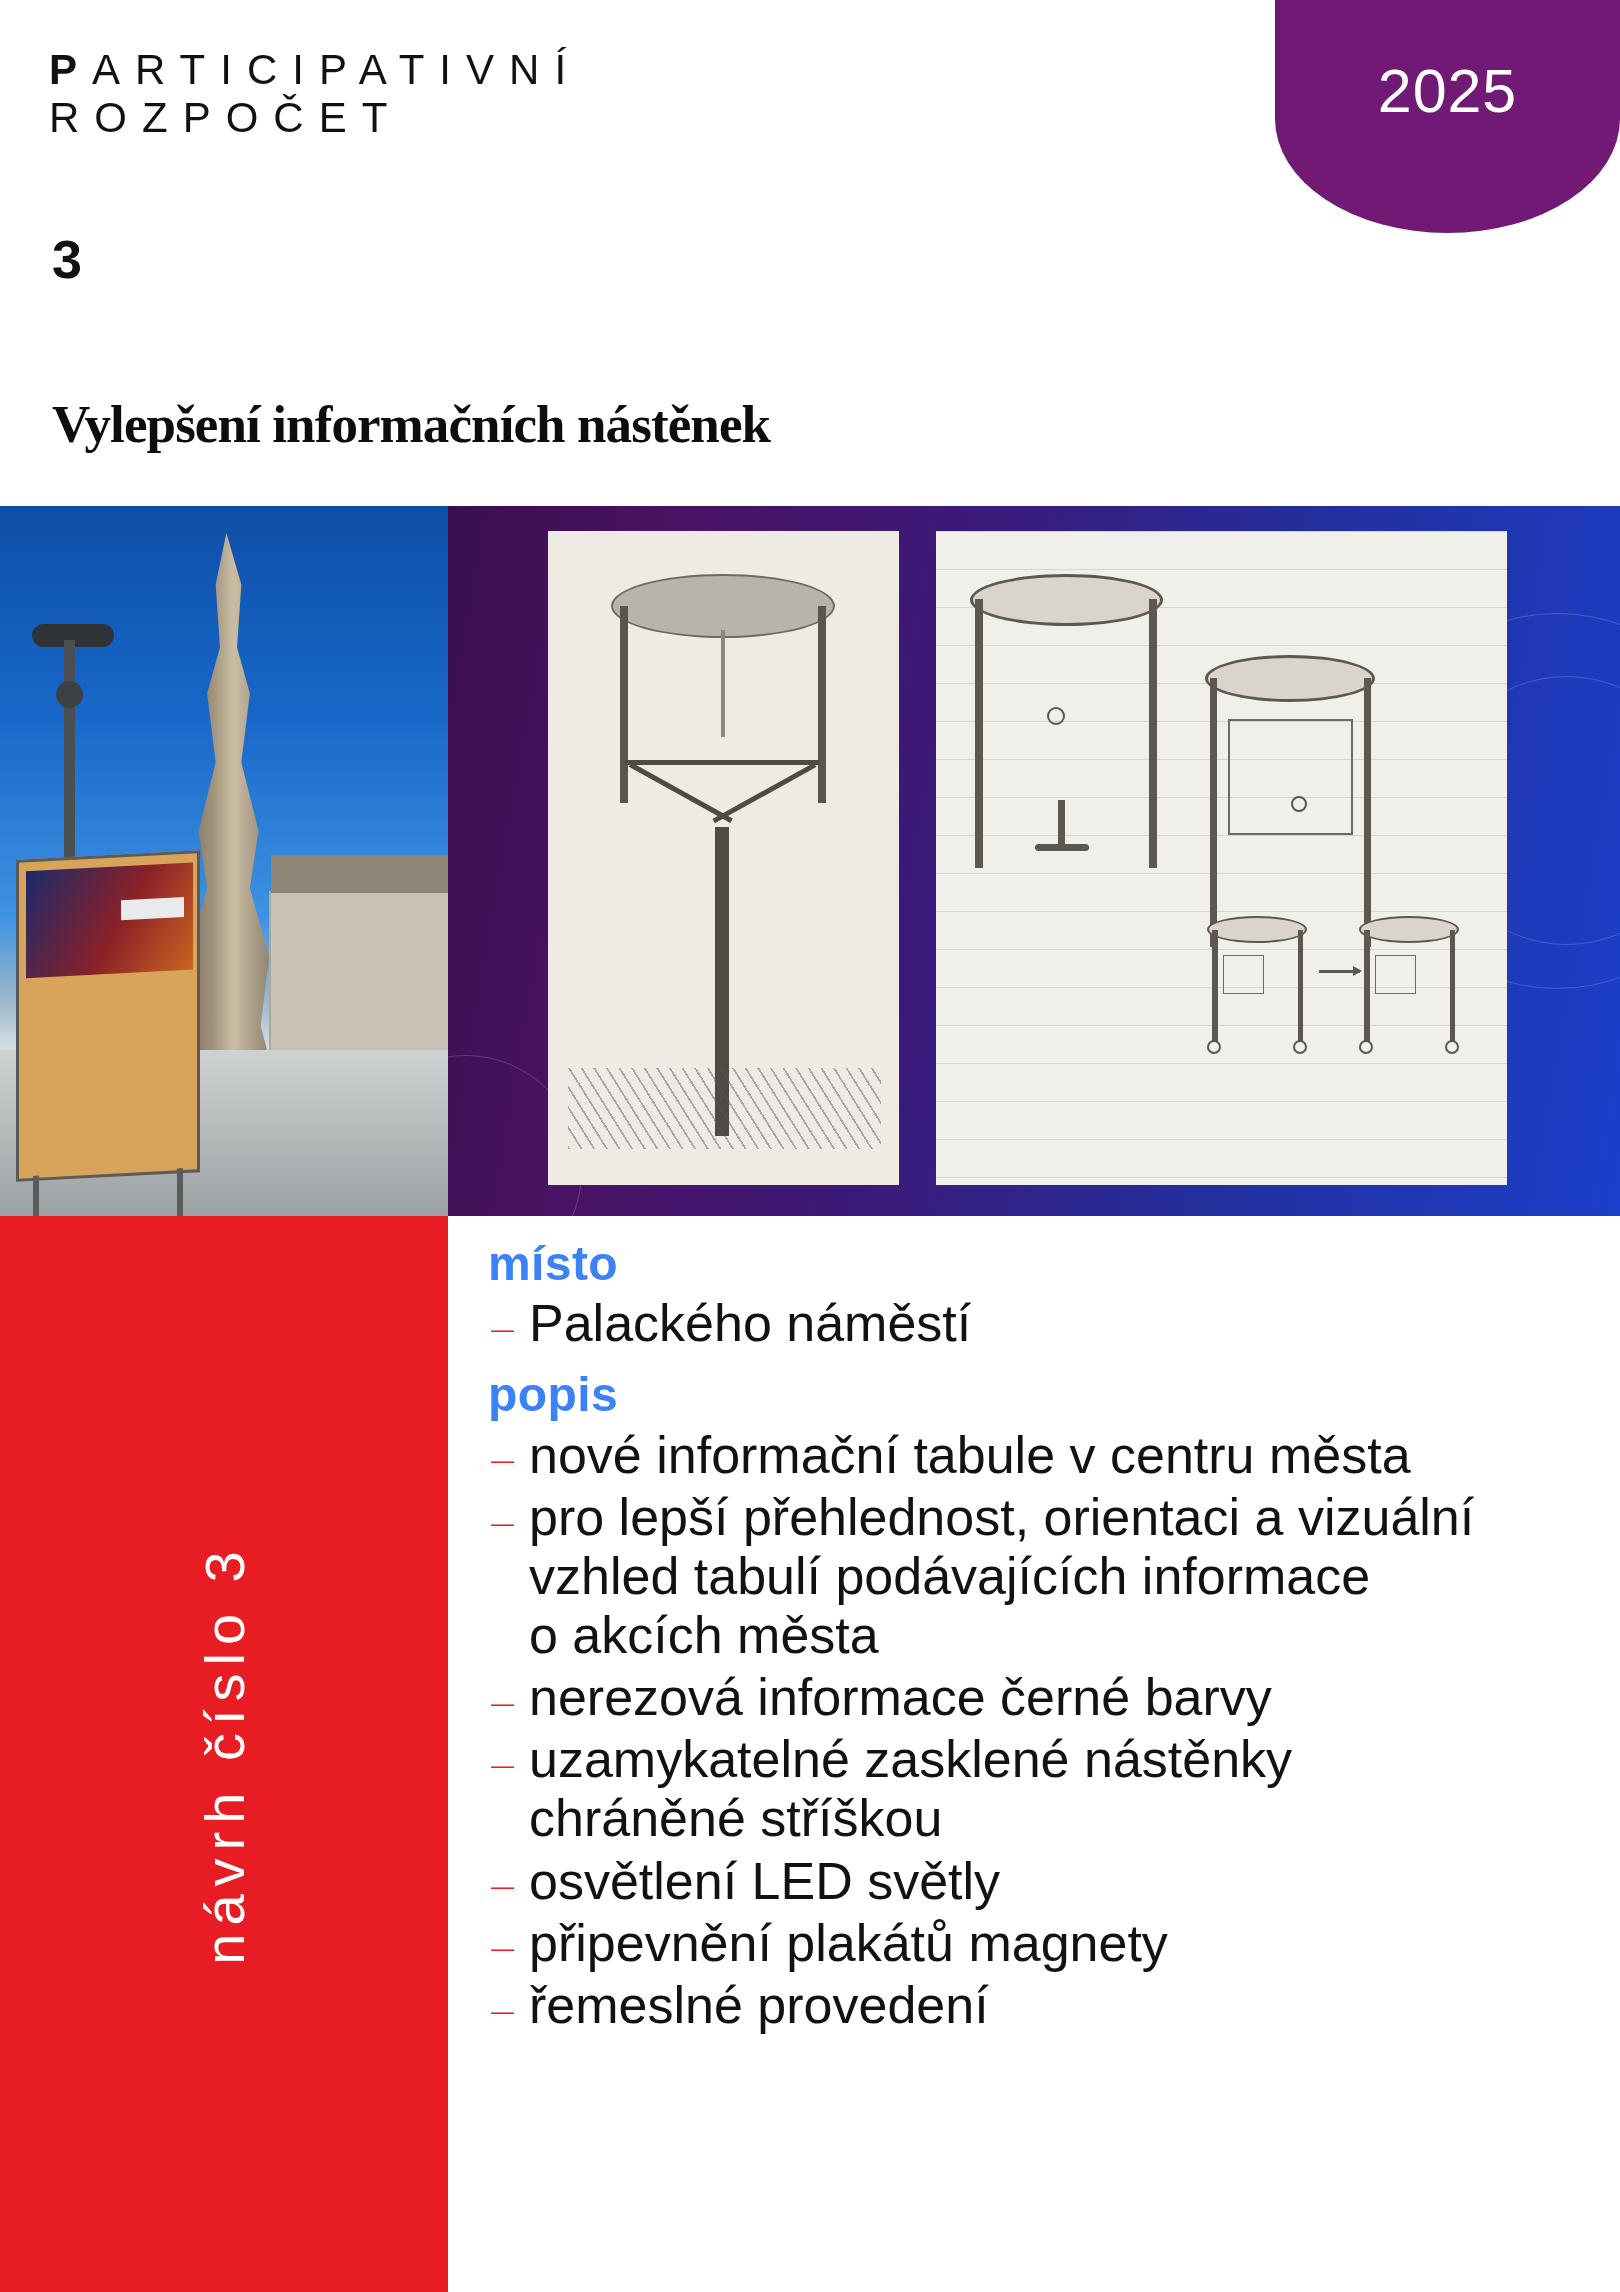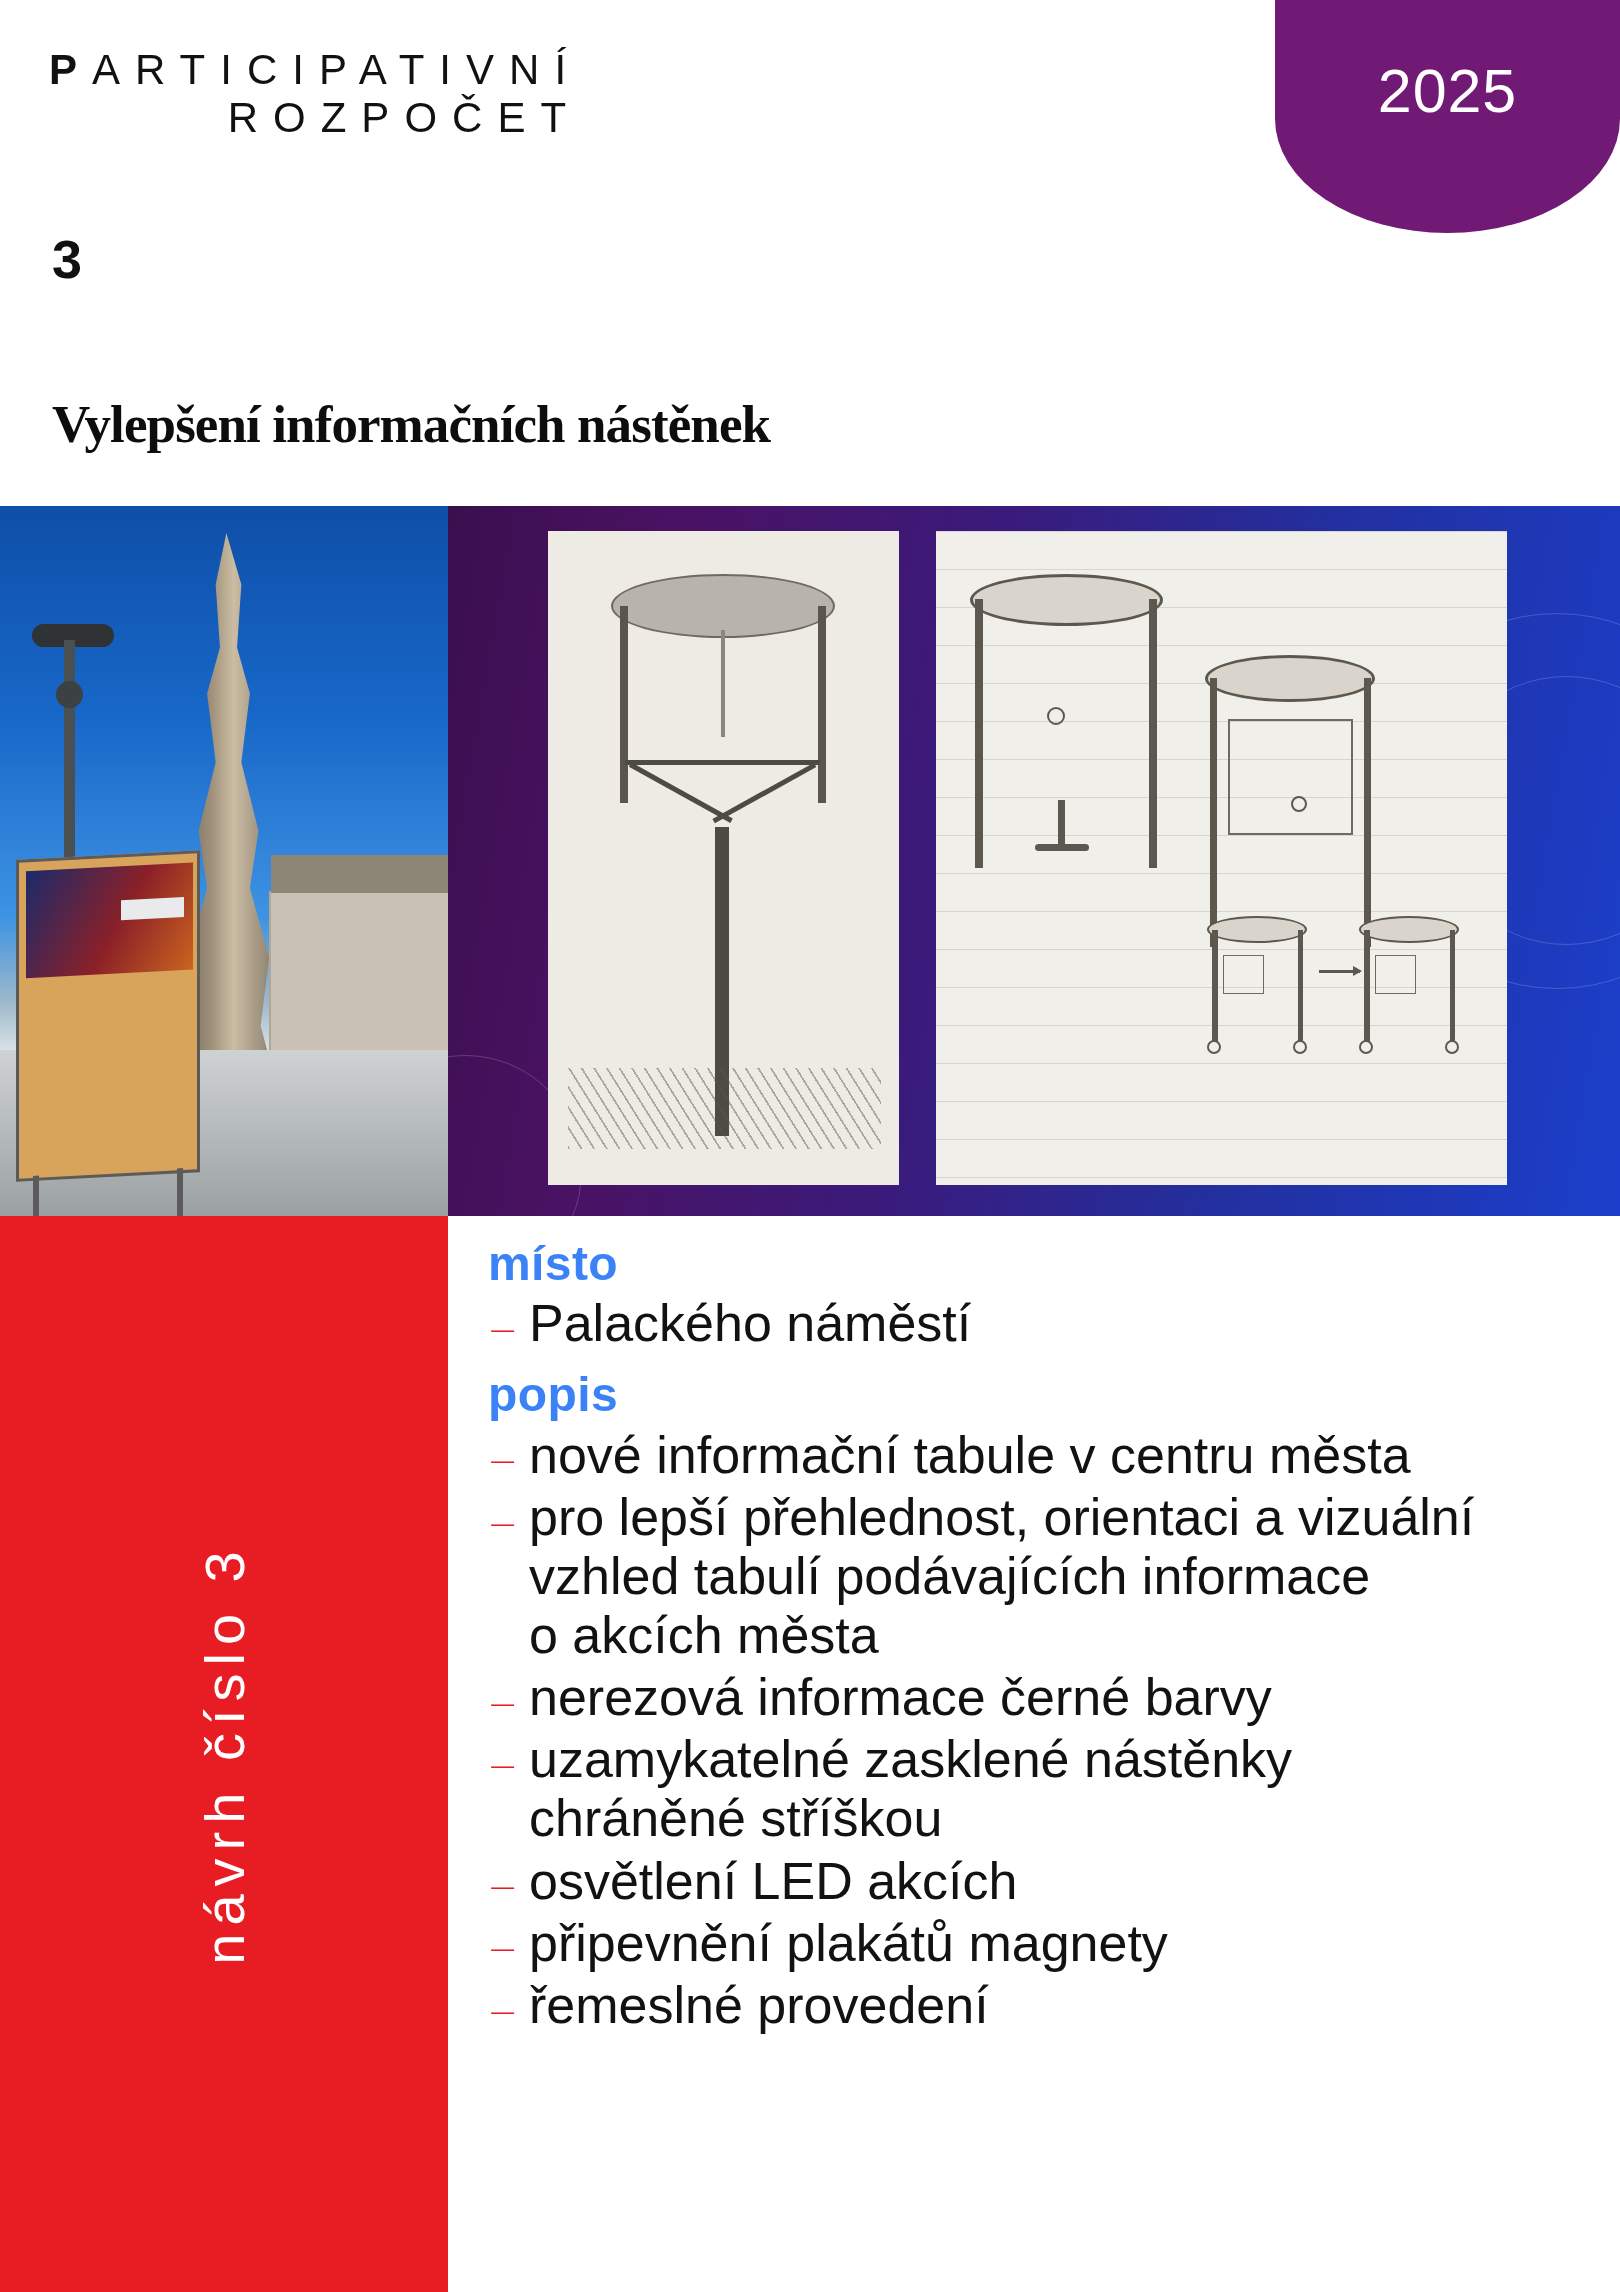--- a/index.html
+++ b/index.html
@@ -21,21 +21,20 @@
     position: relative;
     width: 100%;
     height: 506px;
     background: #ffffff;
   }
   .brand {
     position: absolute;
     left: 49px;
     top: 49px;
     line-height: 1.0;
-    text-align: right;
   }
   .brand-line {
     font-family: "Liberation Sans", sans-serif;
     font-size: 42px;
     letter-spacing: 15px;
     color: #111111;
     font-weight: 400;
     white-space: nowrap;
   }
   .brand-line .bold-p {
@@ -426,21 +425,21 @@
         <span class="cont">o akcích města</span>
       </li>
       <li>
         <span>nerezová informace černé barvy</span>
       </li>
       <li>
         <span>uzamykatelné zasklené nástěnky</span>
         <span class="cont">chráněné stříškou</span>
       </li>
       <li>
-        <span>osvětlení LED akcích</span>
+        <span>osvětlení LED světly</span>
       </li>
       <li>
         <span>připevnění plakátů magnety</span>
       </li>
       <li>
         <span>řemeslné provedení</span>
       </li>
     </ul>
   </div>
 </div>

